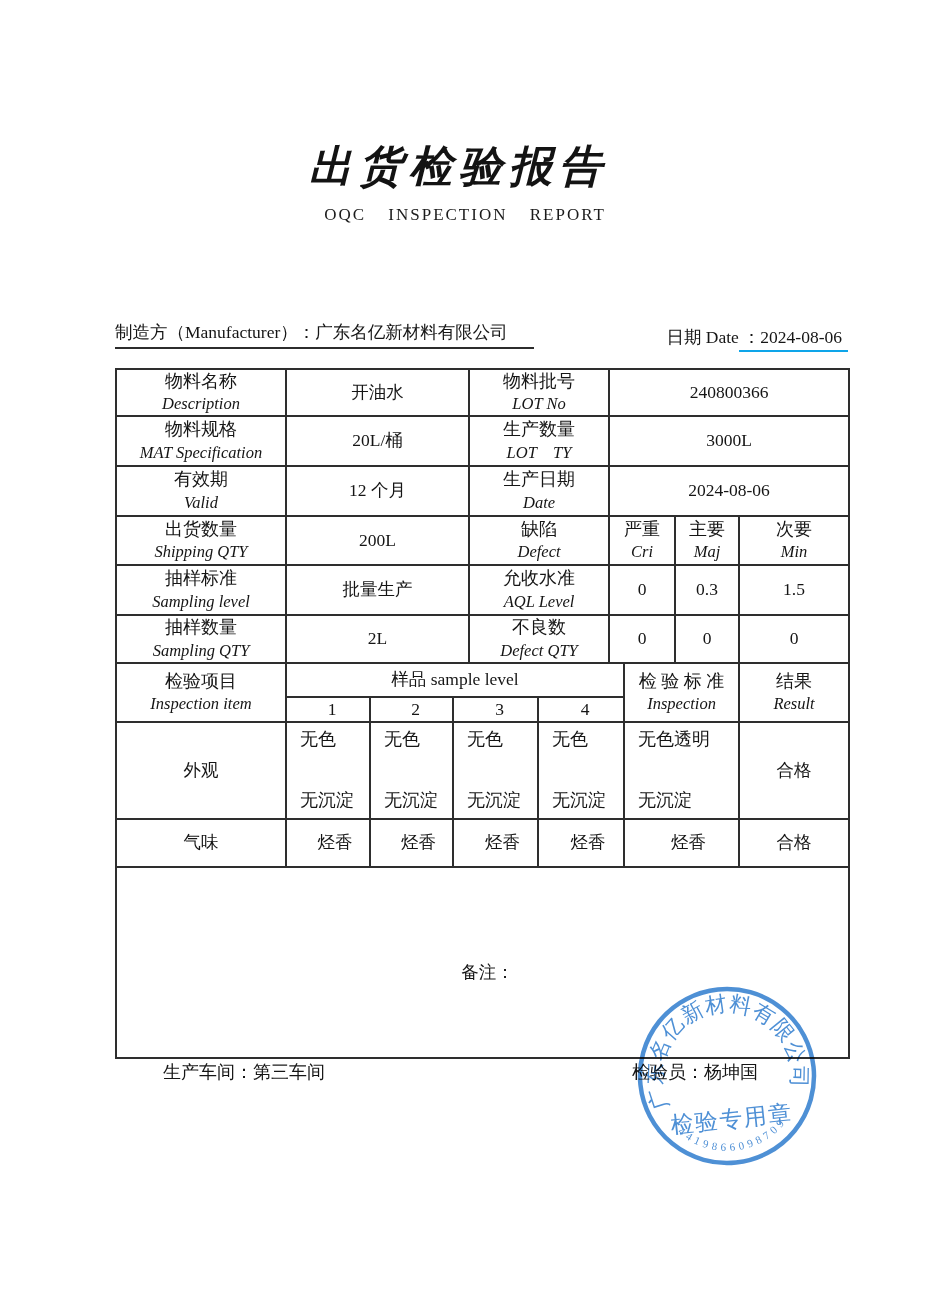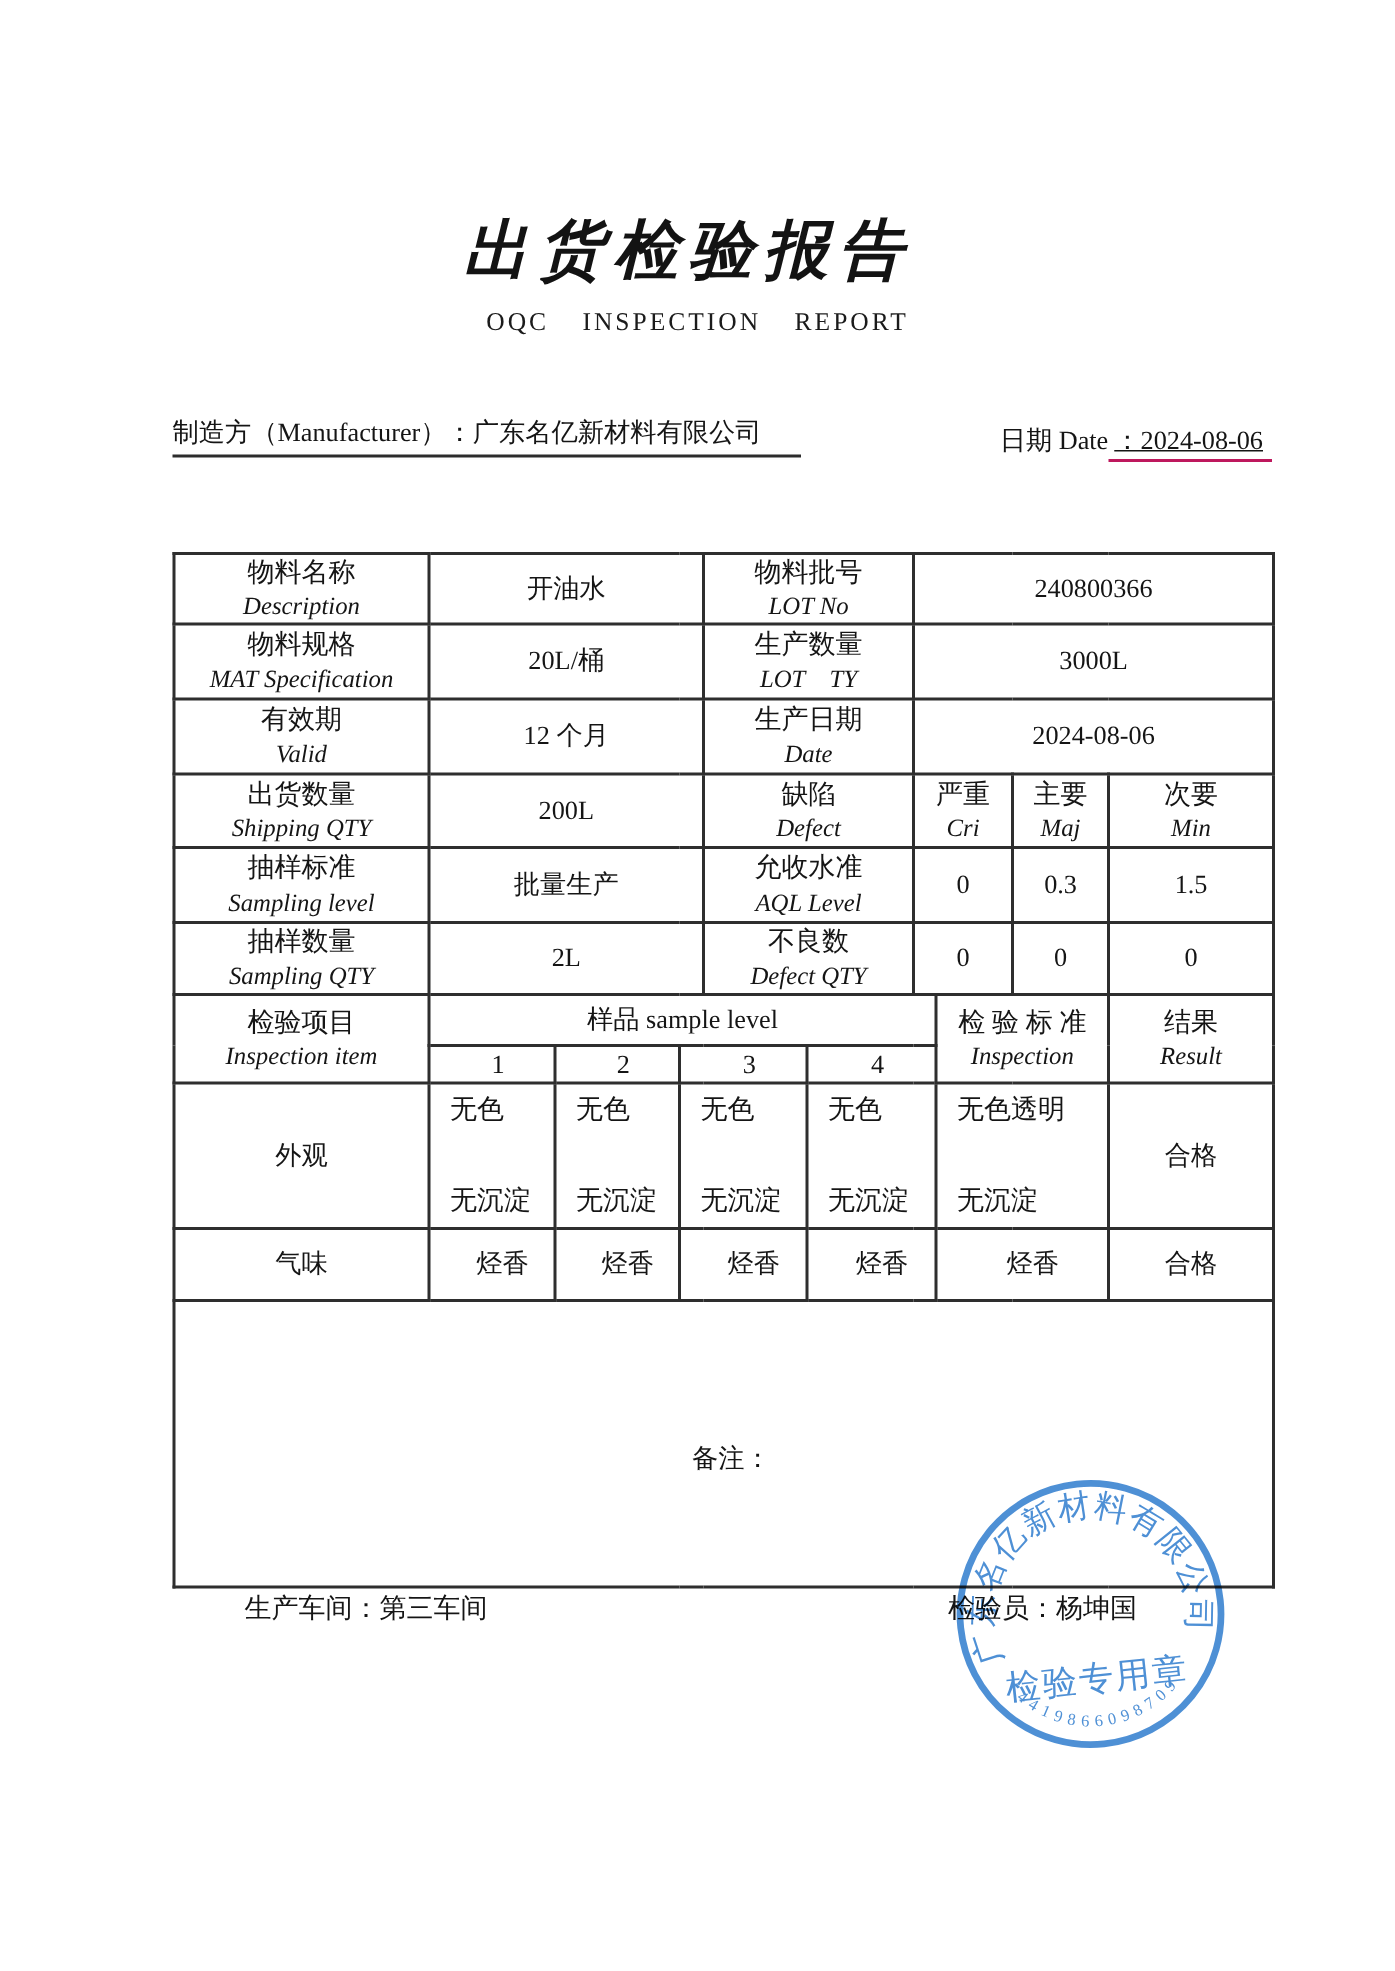--- a/index.html
+++ b/index.html
@@ -24,26 +24,26 @@
   }
 
   .meta-row {
     position:absolute; left:115px; top:276px; width:733px;
     display:flex; justify-content:space-between; align-items:flex-end;
     font-size:17.5px;
   }
   .mfr {
     border-bottom:2px solid #2c2c2c;
     padding:0 26px 3px 0;
+    margin-top:44px;
   }
   .date-part { white-space:nowrap; }
   .date-part .u {
-    border-bottom:2px solid #be185d;
+    border-bottom:2px solid #0ea5e9;
     padding:0 6px 3px 4px;
-    text-decoration:underline;
   }
 
   table.report {
     position:absolute; left:115px; top:368px; width:733px;
     border-collapse:collapse; table-layout:fixed;
   }
   table.report td {
     border:2px solid #2e2e2e;
     text-align:center; vertical-align:middle;
     font-size:17.5px; line-height:1.3;

